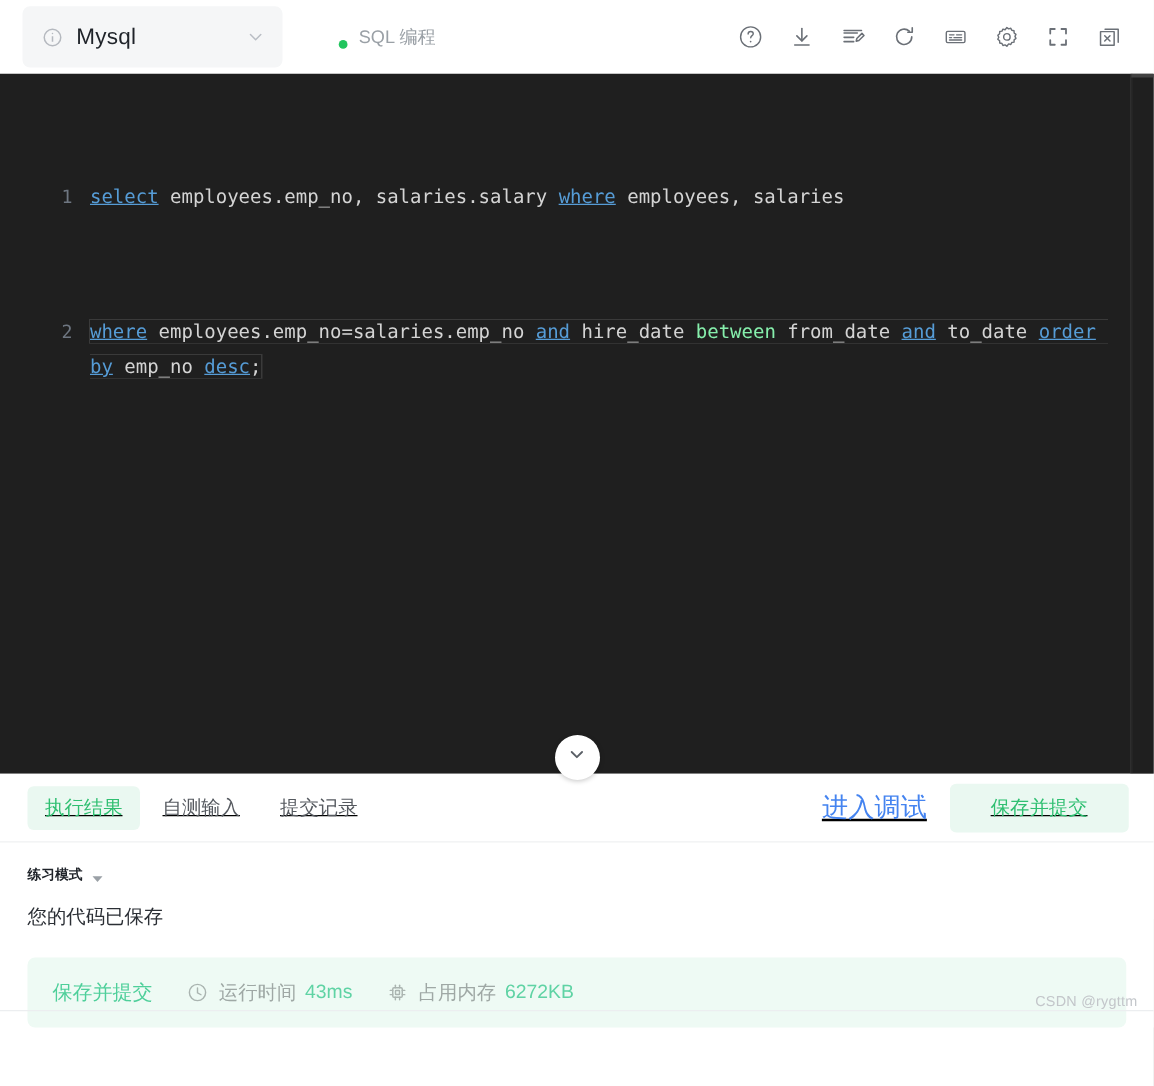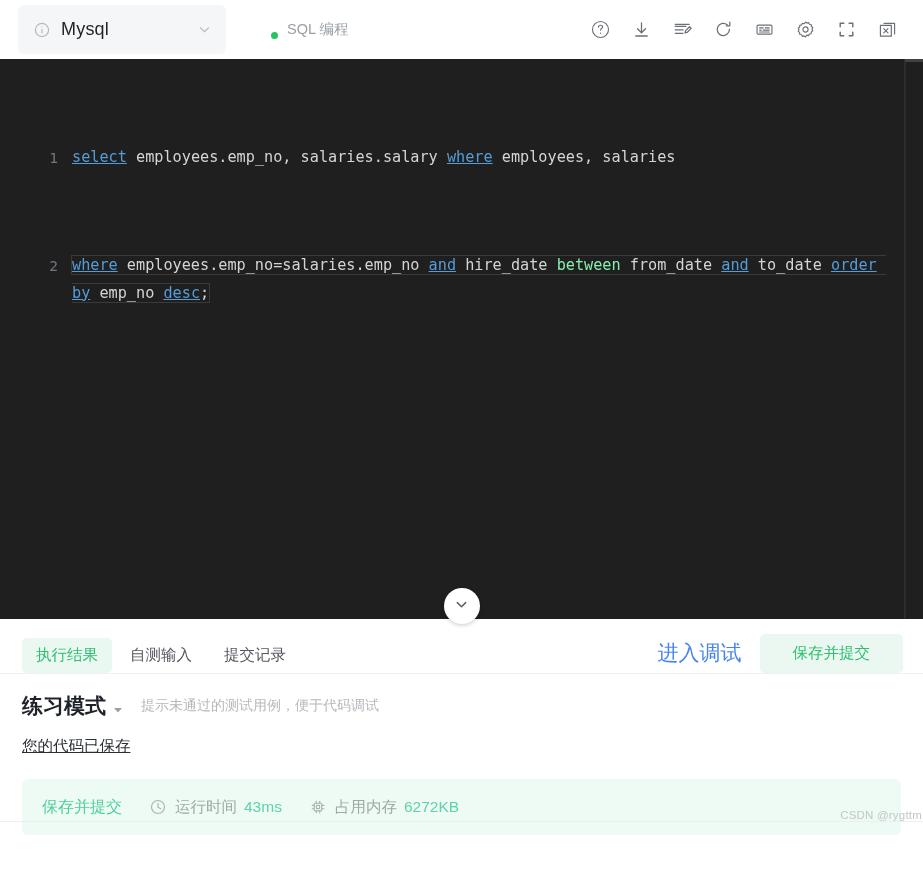--- a/index.html
+++ b/index.html
@@ -186,23 +186,24 @@
     background: #ffffff;
     display: flex;
     flex-direction: column;
     position: relative;
   }
 
   .tabrow {
     height: 55px;
     flex: 0 0 55px;
     display: flex;
-    align-items: flex-end;
+    align-items: center;
     padding: 0 20px 0 22px;
     border-bottom: 1px solid #f0f1f2;
+    text-decoration: underline;
   }
   .tabs { display: flex; align-items: center; gap: 4px; }
   .tab {
     font-size: 15.5px;
     color: #55595f;
     padding: 7px 14px;
     border-radius: 5px;
     cursor: pointer;
     white-space: nowrap;
   }
@@ -238,42 +239,41 @@
     cursor: pointer;
     white-space: nowrap;
   }
 
   .mode-row {
     display: flex;
     align-items: center;
     padding: 18px 22px 0 22px;
   }
   .mode-name {
-    font-size: 21px;
+    font-size: 11px;
     color: #1f2329;
     font-weight: bold;
     white-space: nowrap;
   }
   .mode-caret {
     margin-left: 7px;
     color: #9aa0a6;
     width: 10px; height: 10px;
   }
   .mode-hint {
     margin-left: 18px;
     font-size: 14px;
     color: #b4b8bd;
     white-space: nowrap;
   }
 
   .saved-row {
     padding: 16px 22px 0 22px;
     font-size: 15.5px;
     color: #2b2f35;
-    text-decoration: underline;
   }
 
   .result-box {
     margin: 22px 22px 0 22px;
     background: #eefaf4;
     border-radius: 6px;
     height: 56px;
     display: flex;
     align-items: center;
     padding: 0 20px;
@@ -300,21 +300,21 @@
     color: #9fa8a5;
   }
   .metric-value {
     margin-left: 7px;
     font-size: 15.5px;
     color: #5fd3a4;
   }
 
   .watermark {
     position: absolute;
-    right: 1px;
+    right: 13px;
     bottom: 14px;
     font-size: 11.5px;
     color: #c3c6ca;
     letter-spacing: .2px;
   }
   .bottom-rule {
     position: absolute;
     left: 0; right: 0;
     bottom: 13px;
     height: 1px;
@@ -469,21 +469,20 @@
       </div>
     </div>
 
     <div class="mode-row">
       <span class="mode-name">练习模式</span>
       <span class="mode-caret">
         <svg viewBox="0 0 10 10" width="10" height="10" fill="currentColor">
           <polygon points="1,3 9,3 5,7.6"></polygon>
         </svg>
       </span>
-      <span class="mode-hint">提示未通过的测试用例，便于代码调试</span>
     </div>
 
     <div class="saved-row">您的代码已保存</div>
 
     <div class="result-box">
       <span class="result-pass">保存并提交</span>
 
       <span class="metric">
         <span class="metric-icon">
           <svg viewBox="0 0 16 16" width="16" height="16" fill="none" stroke="currentColor" stroke-width="1.15" stroke-linecap="round">

